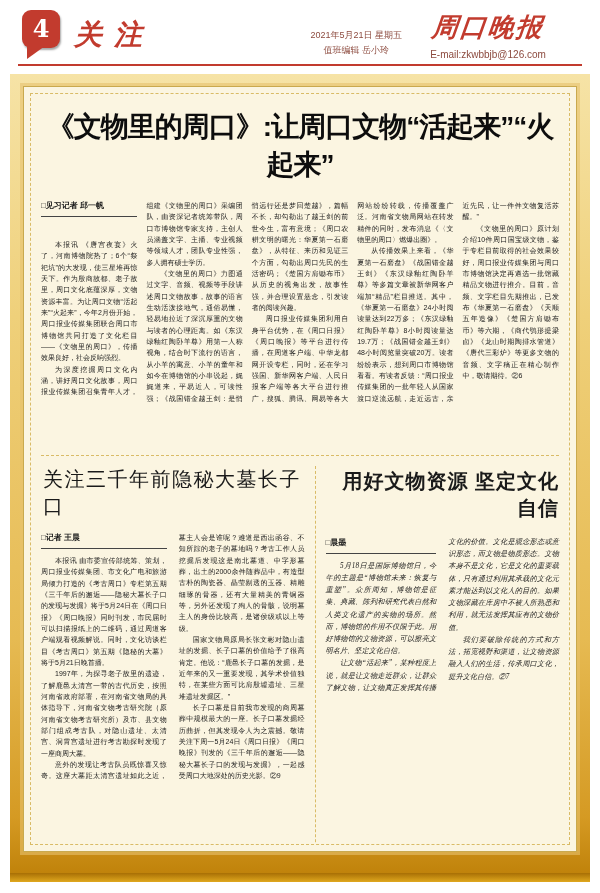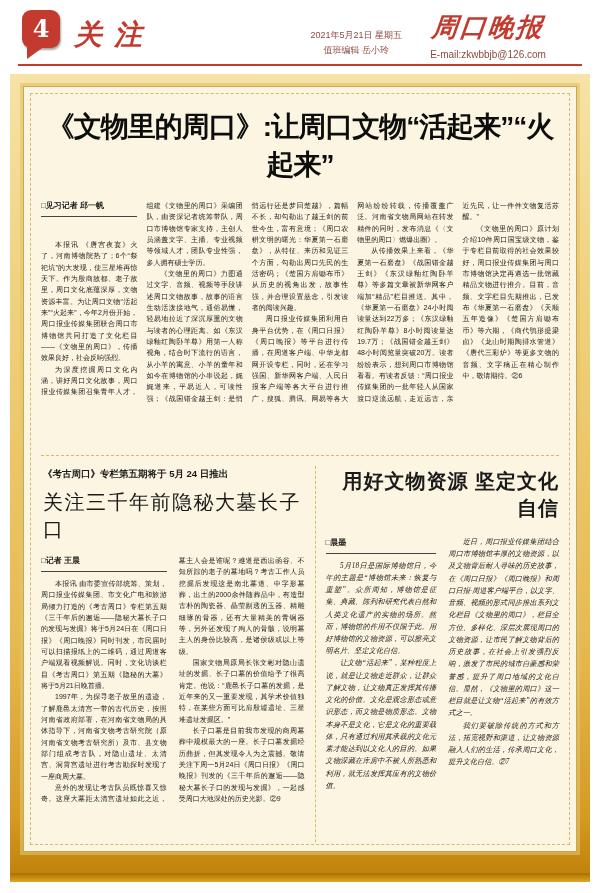--- a/index.html
+++ b/index.html
@@ -97,39 +97,37 @@
         <p>为深度挖掘周口文化内涵，讲好周口文化故事，周口报业传媒集团召集青年人才，组建《文物里的周口》采编团队，由资深记者统筹带队，周口市博物馆专家支持，主创人员涵盖文字、主播、专业视频等领域人才，团队专业性强，多人拥有硕士学历。</p>
         <p>《文物里的周口》力图通过文字、音频、视频等手段讲述周口文物故事，故事的语言生动活泼接地气，通俗易懂，轻易地拉近了深沉厚重的文物与读者的心理距离。如《东汉绿釉红陶卧羊尊》用第一人称视角，结合时下流行的语言，从小羊的寓意、小羊的童年和如今在博物馆的小串说起，娓娓道来，平易近人，可读性强；《战国错金越王剑：是悄悄远行还是梦回楚越》，篇幅不长，却勾勒出了越王剑的前世今生，富有意境；《周口农耕文明的曙光：华夏第一石磨盘》，从特征、来历和见证三个方面，勾勒出周口先民的生活密码；《楚国方肩锄布币》从历史的视角出发，故事性强，并合理设置悬念，引发读者的阅读兴趣。</p>
         <p>周口报业传媒集团利用自身平台优势，在《周口日报》《周口晚报》等平台进行传播，在周道客户端、中华龙都网开设专栏，同时，还在学习强国、新华网客户端、人民日报客户端等各大平台进行推广，搜狐、腾讯、网易等各大网站纷纷转载，传播覆盖广泛。河南省文物局网站在转发精件的同时，发布消息《〈文物里的周口〉燃爆出圈》。</p>
         <p>从传播效果上来看，《华夏第一石磨盘》《战国错金越王剑》《东汉绿釉红陶卧羊尊》等多篇文章被新华网客户端加“精品”栏目推送。其中，《华夏第一石磨盘》24小时阅读量达到22万多；《东汉绿釉红陶卧羊尊》8小时阅读量达19.7万；《战国错金越王剑》48小时阅览量突破20万。读者纷纷表示，想到周口市博物馆看看。有读者反馈：“周口报业传媒集团的一批年轻人从国家渡口逆流远航，走近远古，亲近先民，让一件件文物复活苏醒。”</p>
         <p>《文物里的周口》原计划介绍10件周口国宝级文物，鉴于专栏目前取得的社会效果较好，周口报业传媒集团与周口市博物馆决定再遴选一批馆藏精品文物进行推介。目前，音频、文字栏目先期推出，已发布《华夏第一石磨盘》《天顺五年造像》《楚国方肩锄布币》等六期，《商代鸮形提梁卣》《龙山时期陶排水管道》《唐代三彩炉》等更多文物的音频、文字稿正在精心制作中，敬请期待。②6</p>
       </div>
 
       <div class="bottom">
 
         <div class="box-left">
-          <div class="kicker">《考古周口》专栏第五期将于 5月 24 日推出</div>
           <div class="headline2">关注三千年前隐秘大墓长子口</div>
           <div class="body2">
             <div class="byline-sub">□记者 王晨</div>
             <p>本报讯 由市委宣传部统筹、策划，周口报业传媒集团、市文化广电和旅游局倾力打造的《考古周口》专栏第五期《三千年后的邂逅——隐秘大墓长子口的发现与发掘》将于5月24日在《周口日报》《周口晚报》同时刊发，市民届时可以扫描报纸上的二维码，通过周道客户端观看视频解说。同时，文化访谈栏目《考古周口》第五期《隐秘的大墓》将于5月21日晚首播。</p>
             <p>1997年，为探寻老子故里的遗迹，了解鹿邑太清宫一带的古代历史，按照河南省政府部署，在河南省文物局的具体指导下，河南省文物考古研究院（原河南省文物考古研究所）及市、县文物部门组成考古队，对隐山遗址、太清宫、洞霄宫遗址进行考古勘探时发现了一座商周大墓。</p>
             <p>意外的发现让考古队员既惊喜又惊奇。这座大墓距太清宫遗址如此之近，墓主人会是谁呢？难道是西出函谷、不知所踪的老子的墓地吗？考古工作人员挖掘后发现这是南北墓道、中字形墓葬，出土的2000余件随葬品中，有造型古朴的陶瓷器、晶莹剔透的玉器、精雕细琢的骨器，还有大量精美的青铜器等，另外还发现了殉人的骨骸，说明墓主人的身份比较高，是诸侯级或以上等级。</p>
             <p>国家文物局原局长张文彬对隐山遗址的发掘、长子口墓的价值给予了很高肯定。他说：“鹿邑长子口墓的发掘，是近年来的又一重要发现，其学术价值独特，在某些方面可比肩殷墟遗址、三星堆遗址发掘区。”</p>
             <p>长子口墓是目前我市发现的商周墓葬中规模最大的一座。长子口墓发掘经历曲折，但其发现令人为之震撼。敬请关注下周一5月24日《周口日报》《周口晚报》刊发的《三千年后的邂逅——隐秘大墓长子口的发现与发掘》，一起感受周口大地深处的历史光影。②9</p>
           </div>
         </div>
 
         <div class="box-right">
           <div class="headline3">用好文物资源 坚定文化自信</div>
           <div class="body3">
             <div class="byline-sub">□晨墨</div>
             <p>5月18日是国际博物馆日，今年的主题是“博物馆未来：恢复与重塑”。众所周知，博物馆是征集、典藏、陈列和研究代表自然和人类文化遗产的实物的场所。然而，博物馆的作用不仅限于此。用好博物馆的文物资源，可以擦亮文明名片、坚定文化自信。</p>
             <p>让文物“活起来”，某种程度上说，就是让文物走近群众，让群众了解文物，让文物真正发挥其传播文化的价值。文化是观念形态或意识形态，而文物是物质形态。文物本身不是文化，它是文化的重要载体，只有通过利用其承载的文化元素才能达到以文化人的目的。如果文物深藏在库房中不被人所熟悉和利用，就无法发挥其应有的文物价值。</p>
-            <p>近日，周口报业传媒集团结合周口市博物馆丰厚的文物资源，以及文物背后耐人寻味的历史故事，在《周口日报》《周口晚报》和周口日报·周道客户端平台，以文字、音频、视频的形式同步推出系列文化栏目《文物里的周口》，栏目全方位、多样化、深层次展现周口的文物资源，让市民了解文物背后的历史故事，在社会上引发强烈反响，激发了市民的城市自豪感和荣誉感，提升了周口地域的文化自信。显然，《文物里的周口》这一栏目就是让文物“活起来”的有效方式之一。</p>
             <p>我们要破除传统的方式和方法，拓宽视野和渠道，让文物资源融入人们的生活，传承周口文化，提升文化自信。②7</p>
           </div>
         </div>
 
       </div>
     </div>
   </div>
 </div>
 
 </body></html>

